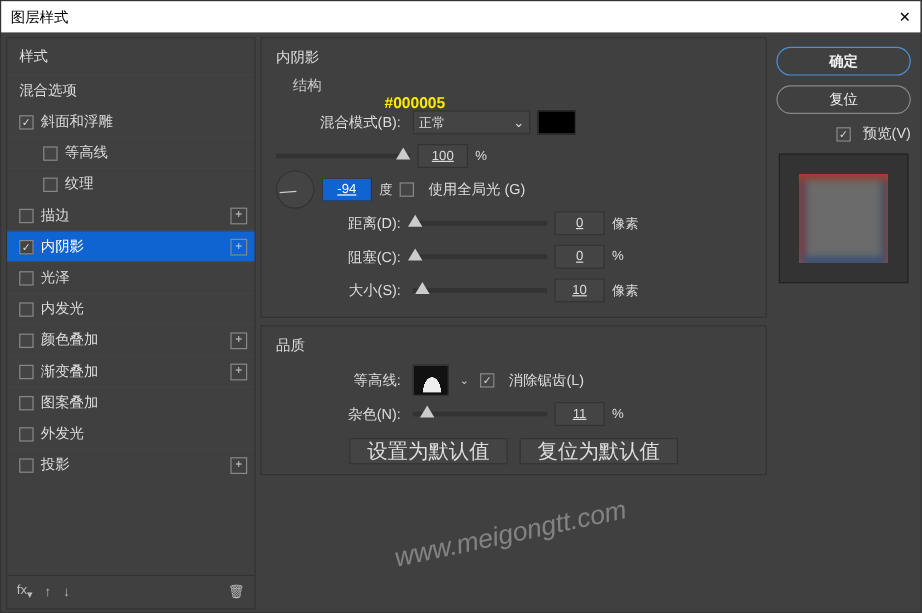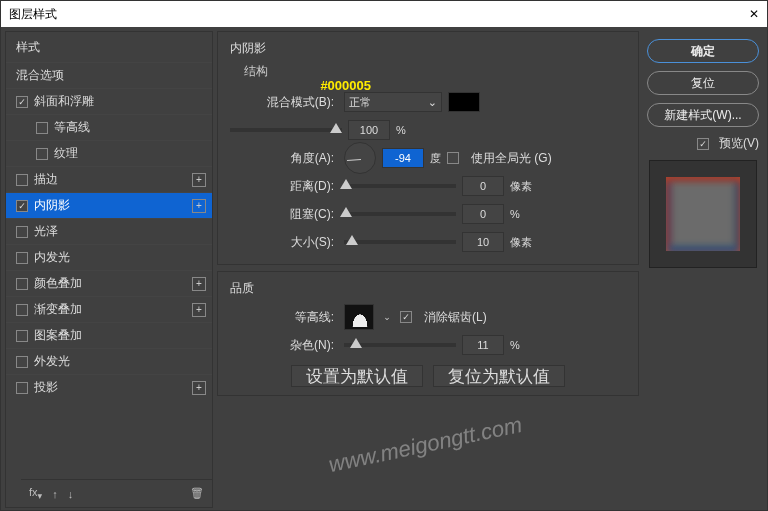--- a/index.html
+++ b/index.html
@@ -10,34 +10,34 @@
 .close-x { font-size: 14px; cursor: pointer; }
 .content { display: flex; height: 485px; padding: 4px; gap: 4px; }
 .left-panel { width: 208px; display: flex; flex-direction: column; border: 1px solid #333; }
 .left-header { height: 30px; display: flex; align-items: center; padding: 0 10px; font-size: 12px; color: #ddd; }
 .left-item { height: 26px; display: flex; align-items: center; padding: 0 10px; font-size: 12px; color: #ddd; border-top: 1px solid #444; position: relative; }
 .left-item.sub { padding-left: 30px; }
 .left-item.selected { background: #0f64d2; color: #fff; }
 .left-item .plus { position: absolute; right: 6px; width: 14px; height: 14px; border: 1px solid #888; display: flex; align-items: center; justify-content: center; font-size: 10px; color: #ccc; }
 .chk { width: 12px; height: 12px; border: 1px solid #888; margin-right: 6px; display: inline-flex; align-items: center; justify-content: center; font-size: 9px; color: #ddd; background: #444; }
 .chk.on::after { content: "✓"; }
-.left-footer { margin-top: auto; height: 28px; border-top: 1px solid #333; display: flex; align-items: center; padding: 0 8px; gap: 10px; color: #bbb; font-size: 11px; margin-left: 15px; }
+.left-footer { margin-top: auto; height: 28px; border-top: 1px solid #333; display: flex; align-items: center; padding: 0 8px; gap: 10px; color: #bbb; font-size: 11px; }
 .trash { margin-left: auto; }
 .mid-panel { flex: 1; display: flex; flex-direction: column; gap: 6px; }
 .group { border: 1px solid #333; padding: 8px 12px; }
 .group-title { color: #ddd; font-size: 12px; margin-bottom: 6px; }
 .sub-title { color: #ccc; font-size: 12px; margin-left: 14px; margin-bottom: 8px; }
 .row { display: flex; align-items: center; height: 28px; font-size: 12px; color: #ddd; gap: 6px; }
 .row-label { width: 108px; text-align: right; padding-right: 4px; }
 .select { width: 98px; height: 20px; background: #444; border: 1px solid #333; color: #ddd; font-size: 11px; padding: 0 4px; display: flex; align-items: center; justify-content: space-between; }
 .swatch { width: 32px; height: 20px; background: #000; border: 1px solid #333; }
 .hex-label { color: #ffeb00; font-weight: bold; position: absolute; right: 268px; top: 47px; font-size: 13px; }
 .slider { flex: 0 0 112px; height: 4px; background: #333; position: relative; }
 .slider .thumb { position: absolute; top: -5px; width: 0; height: 0; border-left: 6px solid transparent; border-right: 6px solid transparent; border-bottom: 10px solid #ccc; }
-.numbox { width: 42px; height: 20px; background: #444; border: 1px solid #333; color: #ddd; font-size: 11px; text-align: center; display: flex; align-items: center; justify-content: center; }
+.numbox { width: 42px; height: 20px; background: #444; border: 1px solid #333; color: #ddd; font-size: 11px; text-align: center; display: flex; align-items: center; justify-content: center; text-decoration: underline; }
 .numbox.hl { background: #0f64d2; color: #fff; }
 .unit { font-size: 11px; color: #ddd; }
 .angle-dial { width: 32px; height: 32px; border: 1px solid #333; border-radius: 50%; background: #444; position: relative; }
 .angle-dial .needle { position: absolute; width: 14px; height: 1px; background: #ccc; top: 16px; left: 2px; transform-origin: right center; transform: rotate(-4deg); }
 .contour { width: 30px; height: 26px; background: #111; border: 1px solid #333; display: inline-block; position: relative; }
 .contour::after { content: ""; position: absolute; left: 2px; bottom: 2px; width: 26px; height: 22px; background: radial-gradient(ellipse at 50% 100%, #eee 0%, #eee 40%, transparent 41%); }
 .contour-caret { width: 14px; display: flex; align-items: center; justify-content: center; color: #ccc; font-size: 9px; }
 .btn-flat { height: 22px; background: #444; border: 1px solid #333; color: #ddd; font-size: 17px; padding: 0 14px; display: flex; align-items: center; }
 .right-panel { width: 120px; display: flex; flex-direction: column; gap: 8px; padding: 8px 4px; }
 .pill { height: 24px; border: 1px solid #888; border-radius: 12px; display: flex; align-items: center; justify-content: center; color: #eee; font-size: 12px; }
@@ -143,21 +143,20 @@
 
         <div class="row">
           <div class="slider">
               <div class="thumb" style="left:100px"></div>
             </div>
           <div class="numbox">100</div>
           <span class="unit">%</span>
         </div>
 
         <div class="row">
-          <div class="row-label">角度(A):</div>
           <div class="angle-dial">
               <div class="needle"></div>
             </div>
           <div class="numbox hl">-94</div>
           <span class="unit">度</span>
           <span class="chk"></span>
           <span>使用全局光 (G)</span>
         </div>
 
         <div class="row">
@@ -209,21 +208,20 @@
           <div class="btn-flat">设置为默认值</div>
           <div class="btn-flat">复位为默认值</div>
         </div>
       </div>
       <div class="watermark">www.meigongtt.com</div>
     </div>
 
     <div class="right-panel">
       <div class="pill primary">确定</div>
       <div class="pill">复位</div>
-      <div class="pill">新建样式(W)...</div>
       <div class="preview-chk">
         <span class="chk on"></span>
         <span>预览(V)</span>
       </div>
       <div class="preview-box">
           <div class="preview-inner"></div>
         </div>
     </div>
   </div>
 </div>

